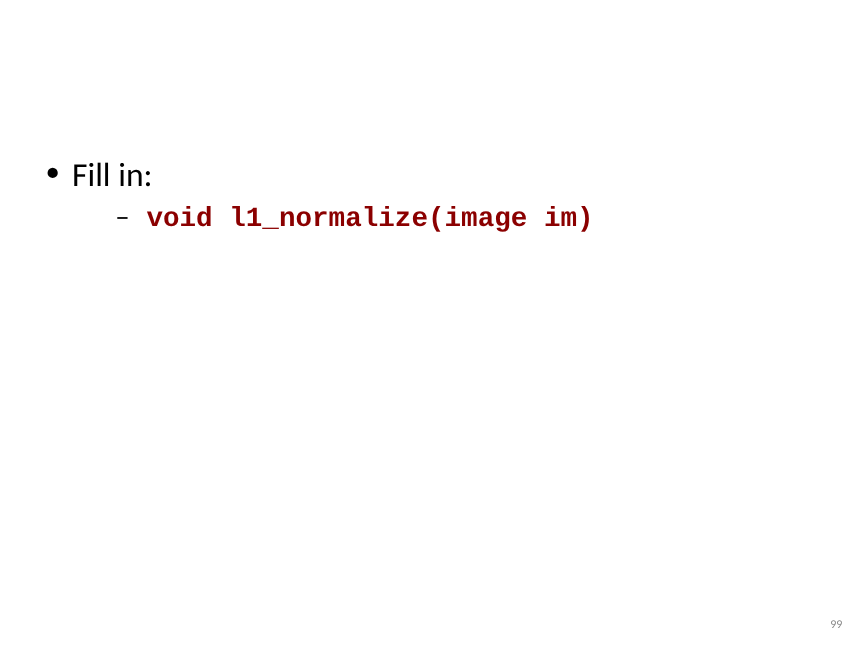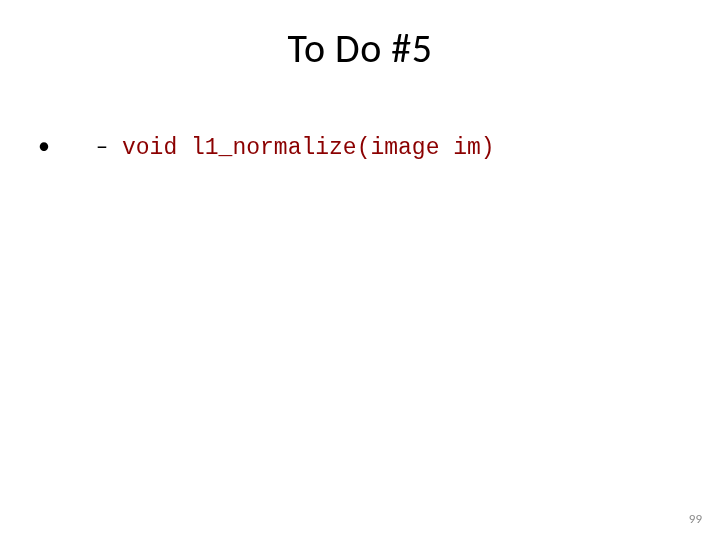--- a/index.html
+++ b/index.html
@@ -73,47 +73,48 @@
     position: absolute;
     left: 36px;
     top: 0;
     font-size: 24px;
     color: #000;
   }
   .code {
     font-family: Consolas, "Courier New", monospace;
     color: #8b0000;
     font-size: 23px;
+    font-weight: bold;
   }
   .para {
     margin-top: 30px;
     padding-left: 60px;
     font-size: 24px;
     line-height: 1.25;
   }
   .bold { font-weight: 700; }
   .pagenum {
     position: absolute;
     right: 18px;
     bottom: 14px;
-    font-size: 13px;
+    font-size: 10px;
     color: #8a8a8a;
     font-family: Calibri, Arial, sans-serif;
   }
 </style>
 </head>
 <body>
 
 <div class="slide">
 
-  <div class="title">To Do #5</div>
 
   <div class="body">
     <ul class="level1">
       <li>
+        <span>Fill in:</span>
         <ul class="level2">
           <li>
             <span class="code">void l1_normalize(image im)</span>
           </li>
         </ul>
       </li>
     </ul>
   </div>
 
   <div class="pagenum">99</div>

